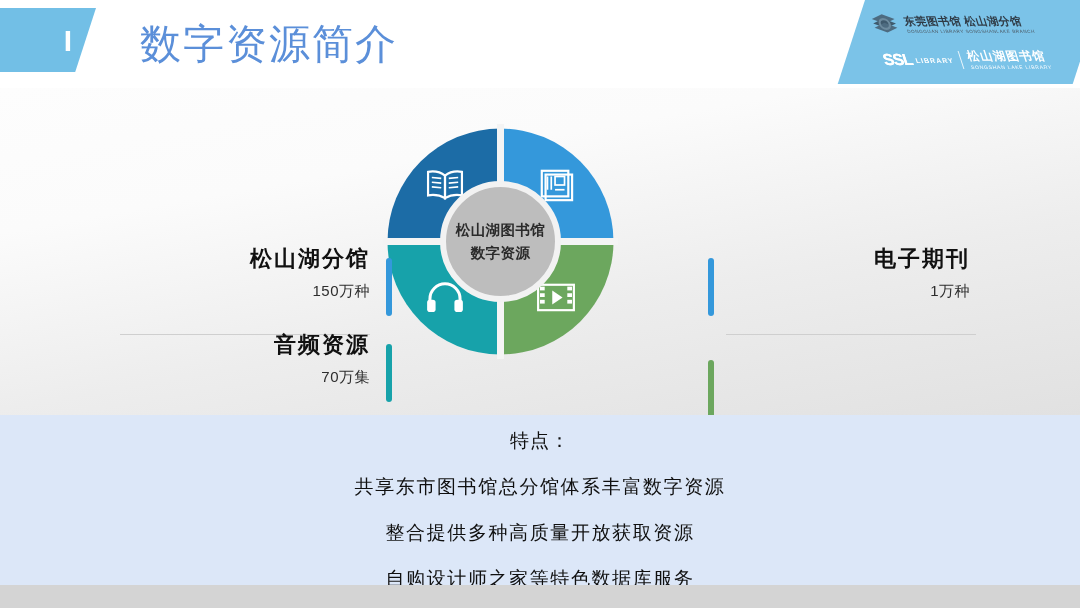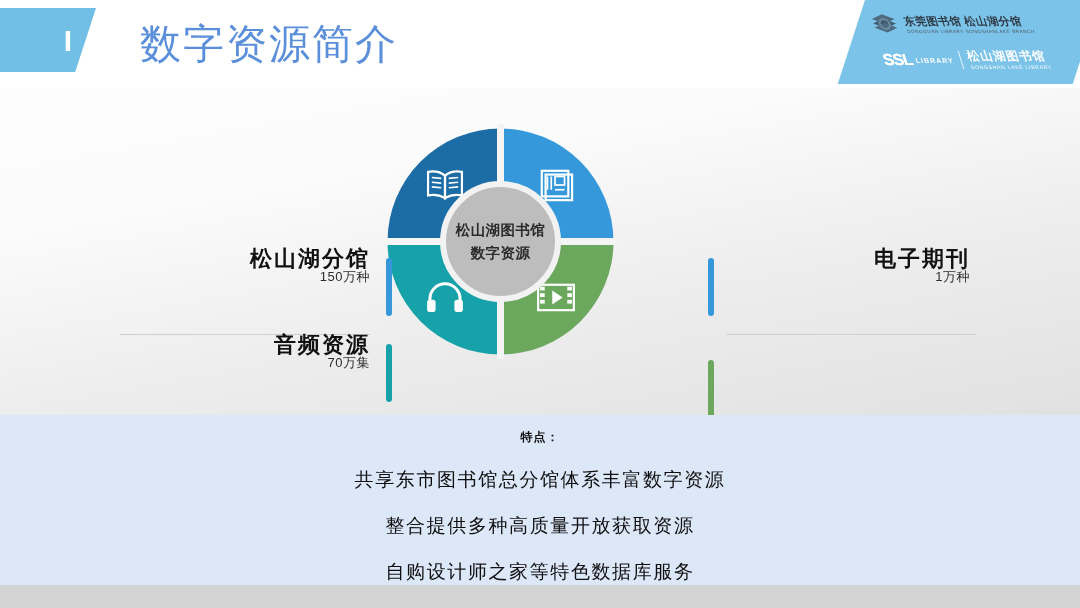--- a/index.html
+++ b/index.html
@@ -72,37 +72,37 @@
   .ic-tl{left:41px;top:40px;}
   .ic-tr{left:152px;top:40px;}
   .ic-bl{left:41px;top:152px;}
   .ic-br{left:152px;top:152px;}
 
   
   .side{position:absolute;}
   .side-left{left:115px;width:255px;text-align:right;}
   .side-right{left:710px;width:255px;text-align:left;}
   .lbl-title{font-size:22px;font-weight:bold;color:#111111;letter-spacing:2px;line-height:1;margin:0;}
-  .lbl-sub{font-size:13px;color:#2d2d2d;line-height:1;letter-spacing:.5px;}
+  .lbl-sub{font-size:15px;color:#2d2d2d;line-height:1;margin-top:13px;letter-spacing:.5px;}
   .bar{position:absolute;width:6px;height:58px;border-radius:3px;}
   .side-left .bar{right:-22px;top:10px;}
   .side-right .bar{left:-22px;top:10px;}
   .hr{height:1px;background:#cfcfcf;margin:0;}
 
   .row-tl{position:absolute;left:130px;top:160px;width:240px;text-align:right;}
   .row-bl{position:absolute;left:130px;top:246px;width:240px;text-align:right;}
   .row-tr{position:absolute;left:730px;top:160px;width:240px;text-align:right;}
   .row-br{position:absolute;left:730px;top:262px;width:240px;text-align:left;}
 
   
   .bottom{
     position:absolute;left:0;top:415px;width:1080px;height:170px;background:#dce7f8;
     display:flex;flex-direction:column;align-items:center;padding-top:16px;box-sizing:border-box;
   }
-  .b-head{font-size:12px;font-weight:bold;color:#101010;letter-spacing:1px;line-height:1;}
+  .b-head{font-size:19px;font-weight:normal;color:#101010;letter-spacing:1px;line-height:1;}
   .b-line{font-size:19px;font-weight:normal;color:#101010;letter-spacing:1.6px;line-height:1;margin-top:27px;}
   .footer-strip{position:absolute;left:0;top:585px;width:1080px;height:23px;background:#d4d4d4;}
 </style>
 </head>
 <body>
 
 <div class="slide">
 
   <div class="header">
     <div class="tab-para"></div>

